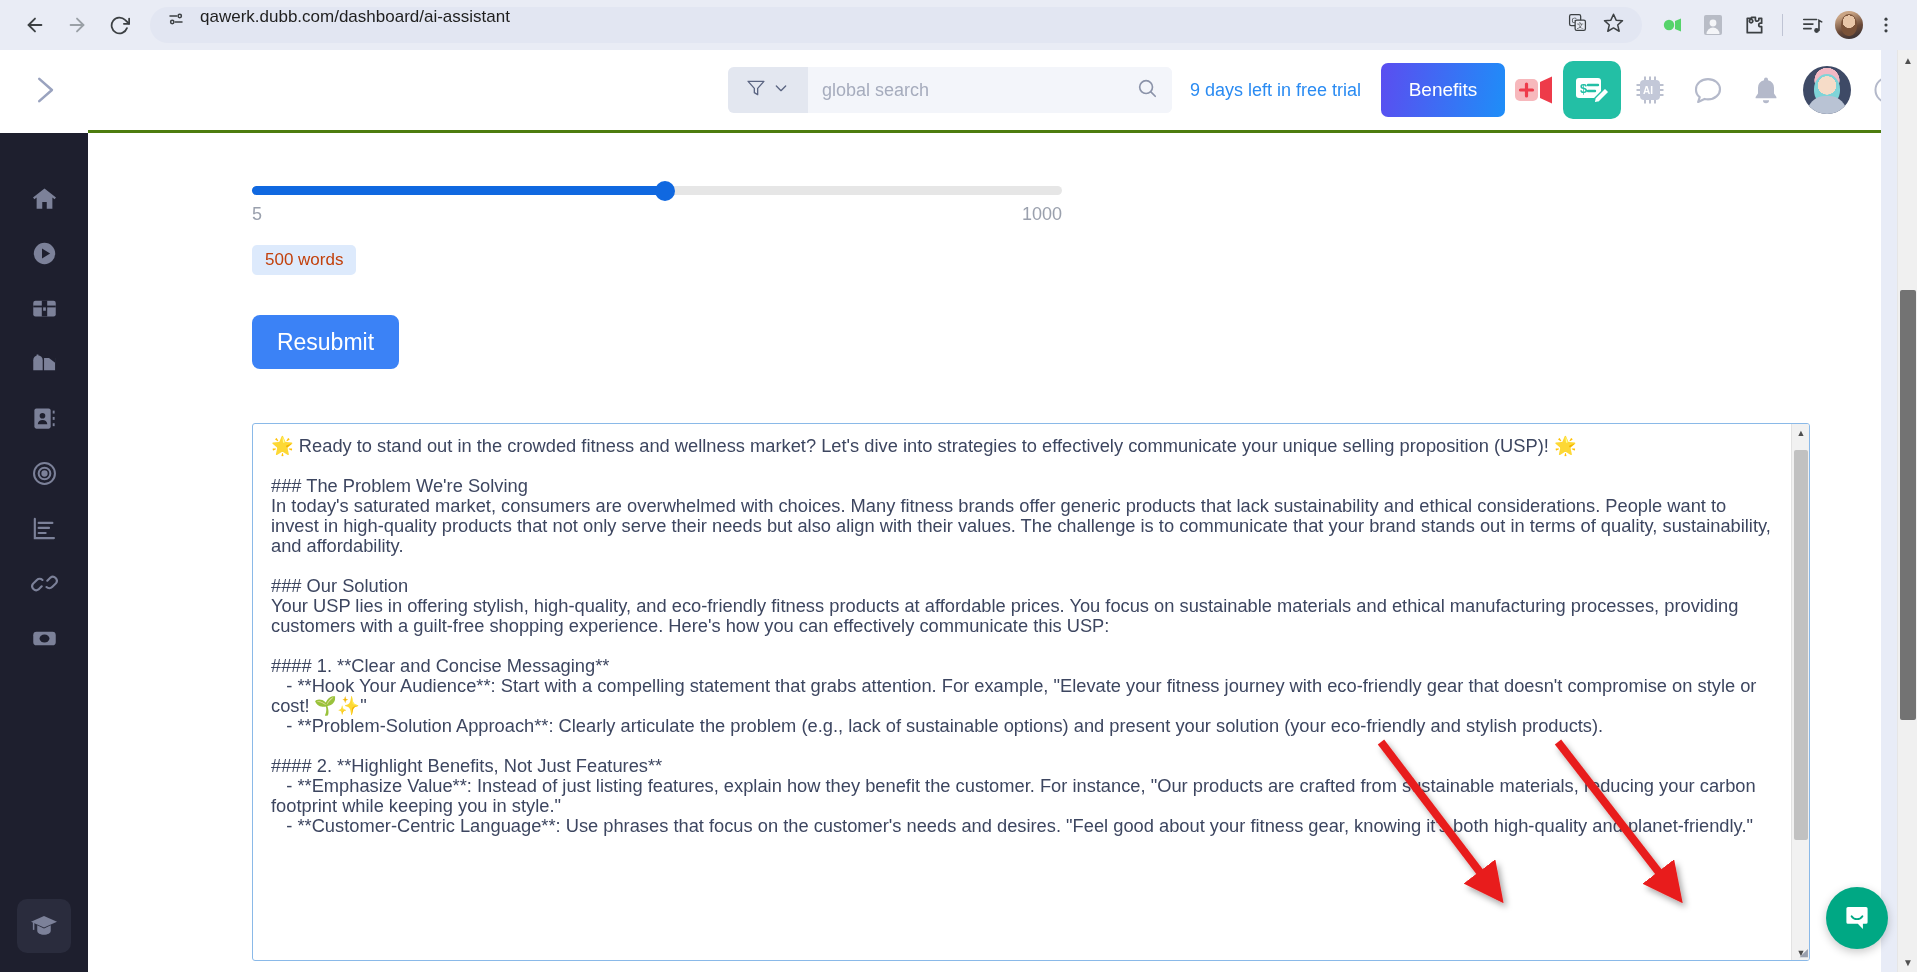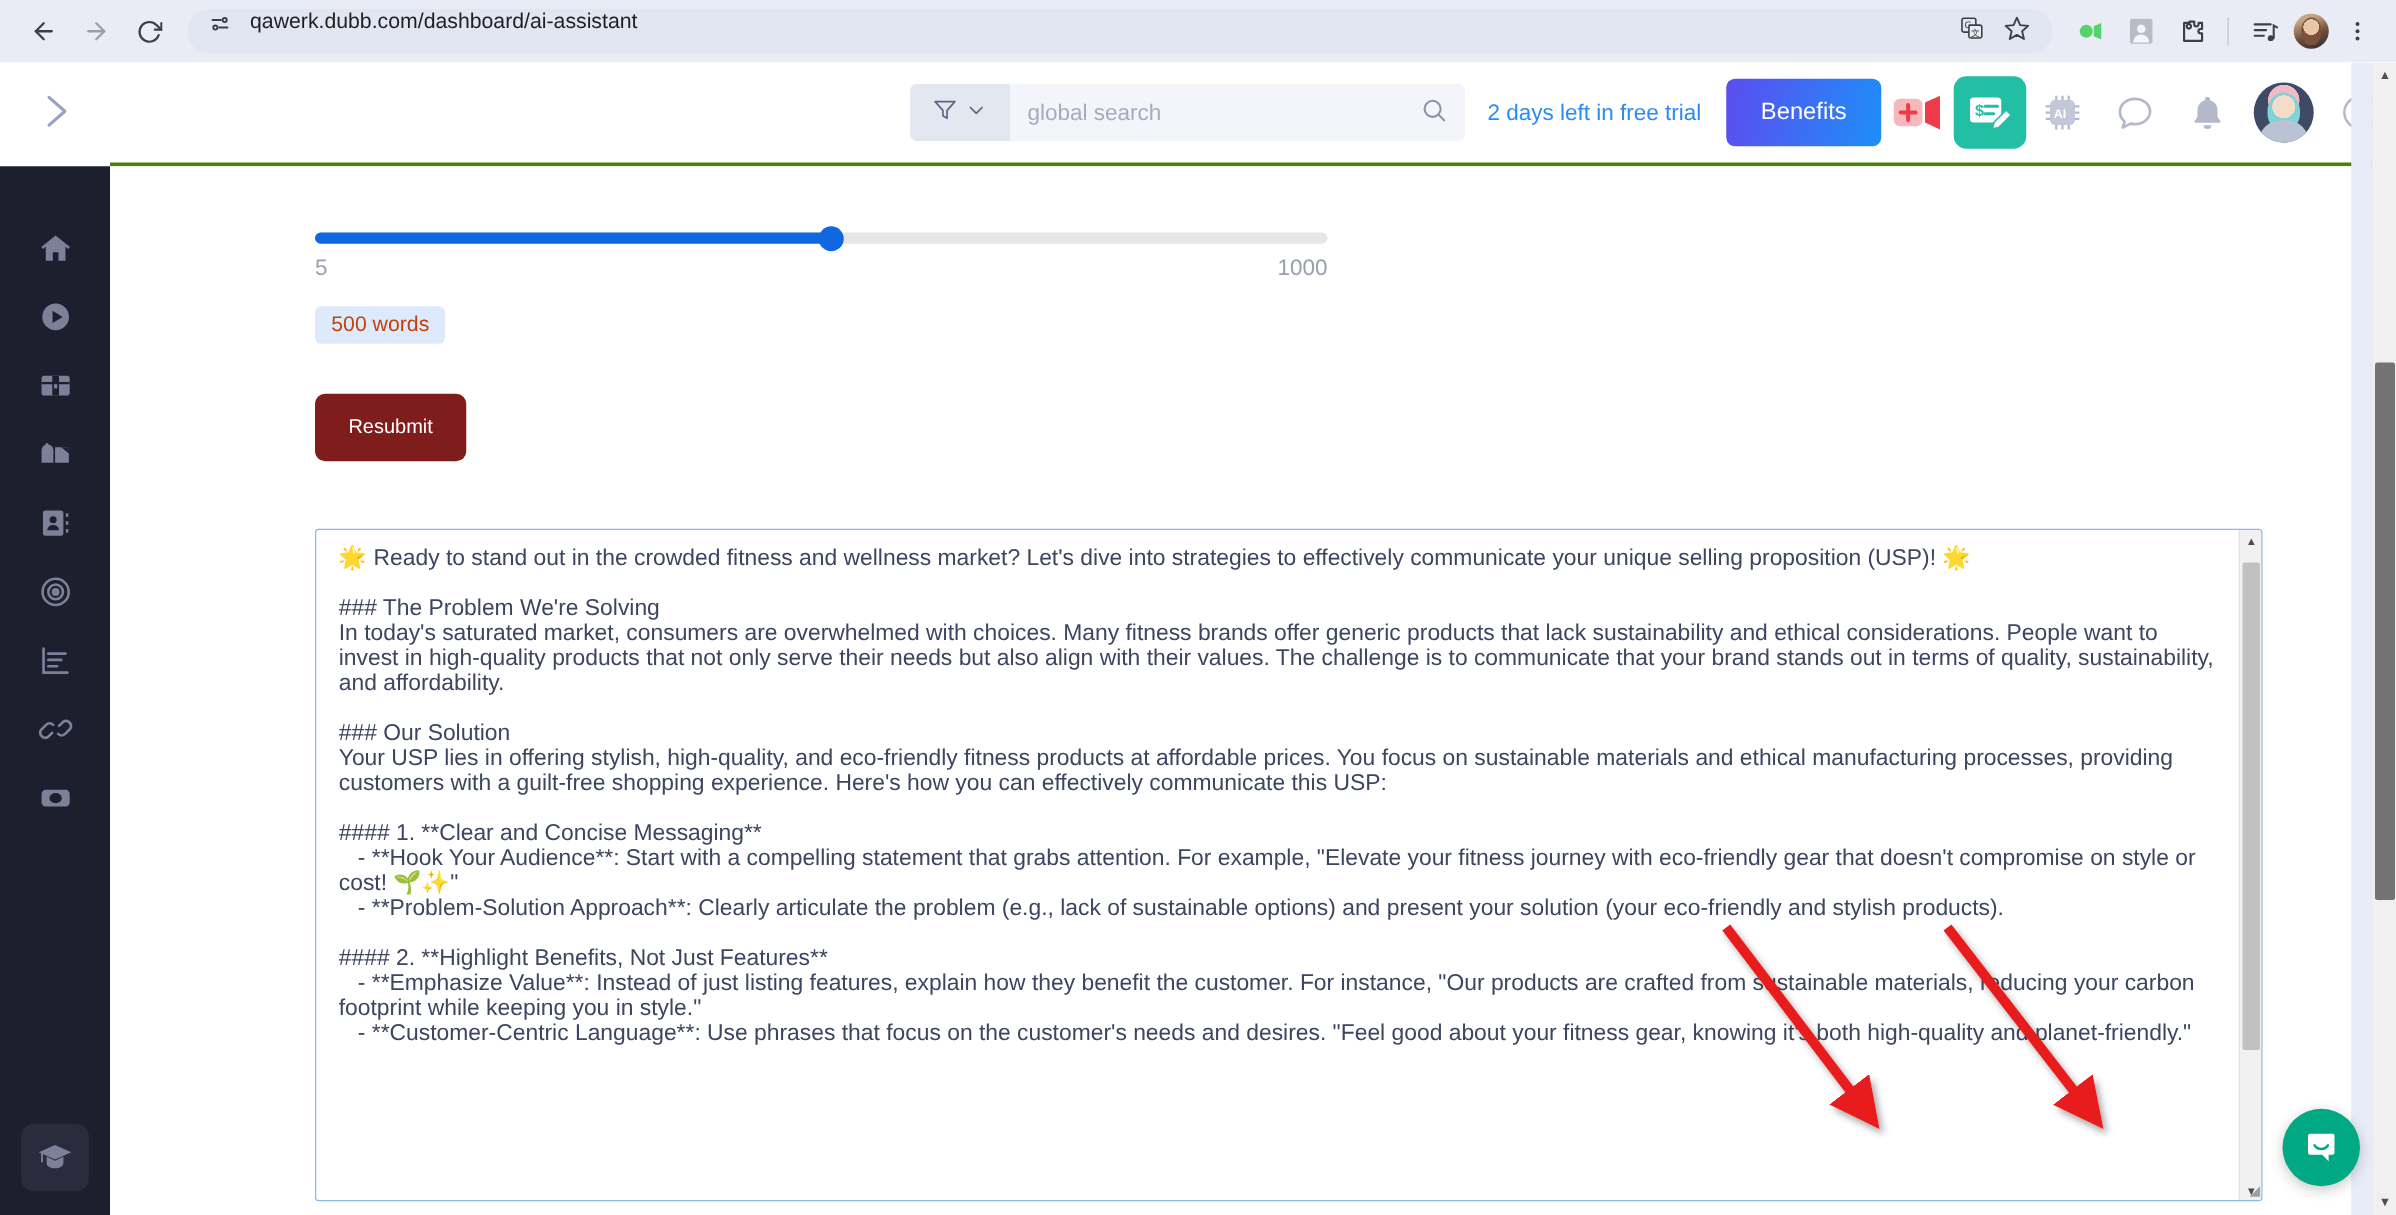--- a/index.html
+++ b/index.html
@@ -232,24 +232,24 @@
   }
   .words-chip {
     position: absolute; left: 88px; top: 112px;
     background: #ddeafc; color: #c2410c;
     font-size: 17px;
     padding: 5px 13px; border-radius: 5px;
   }
 
   .resubmit-btn {
     position: absolute; left: 88px; top: 182px;
-    width: 121px; height: 54px;
+    width: 147px; height: 54px;
     border: none; border-radius: 8px;
-    background: #7f1d1d; color: #ffffff;
-    font-size: 16px;
+    background: #3b82f6; color: #ffffff;
+    font-size: 23px;
     font-family: "Liberation Sans", sans-serif;
   }
 
   
   .output-box {
     position: absolute; left: 88px; top: 290px;
     width: 1558px; height: 538px;
     border: 1px solid #8ab9e8;
     border-radius: 3px;
     background: #ffffff;
@@ -523,21 +523,21 @@
         <span class="ph">global search</span>
         <span class="mag">
           <svg width="22" height="22" viewBox="0 0 24 24" fill="none" stroke="currentColor" stroke-width="1.8" stroke-linecap="round">
               <circle cx="11" cy="11" r="7"></circle>
               <line x1="16.2" y1="16.2" x2="21" y2="21"></line>
             </svg>
         </span>
       </div>
     </div>
 
-    <span class="trial-text">2 days left in free trial</span>
+    <span class="trial-text">9 days left in free trial</span>
 
     <button class="upgrade-btn">Benefits</button>
 
     <span class="hdr-icon">
       <svg width="40" height="32" viewBox="0 0 40 32">
           <rect x="1" y="5" width="23" height="22" rx="5" fill="#f7b8bc"></rect>
           <path d="M12.5 10v12M6.5 16h12" stroke="#ee3b4a" stroke-width="3.2" stroke-linecap="round"></path>
           <polygon points="26,8 38,2.5 38,29.5 26,24" fill="#ee3b4a"></polygon>
         </svg>
     </span>

